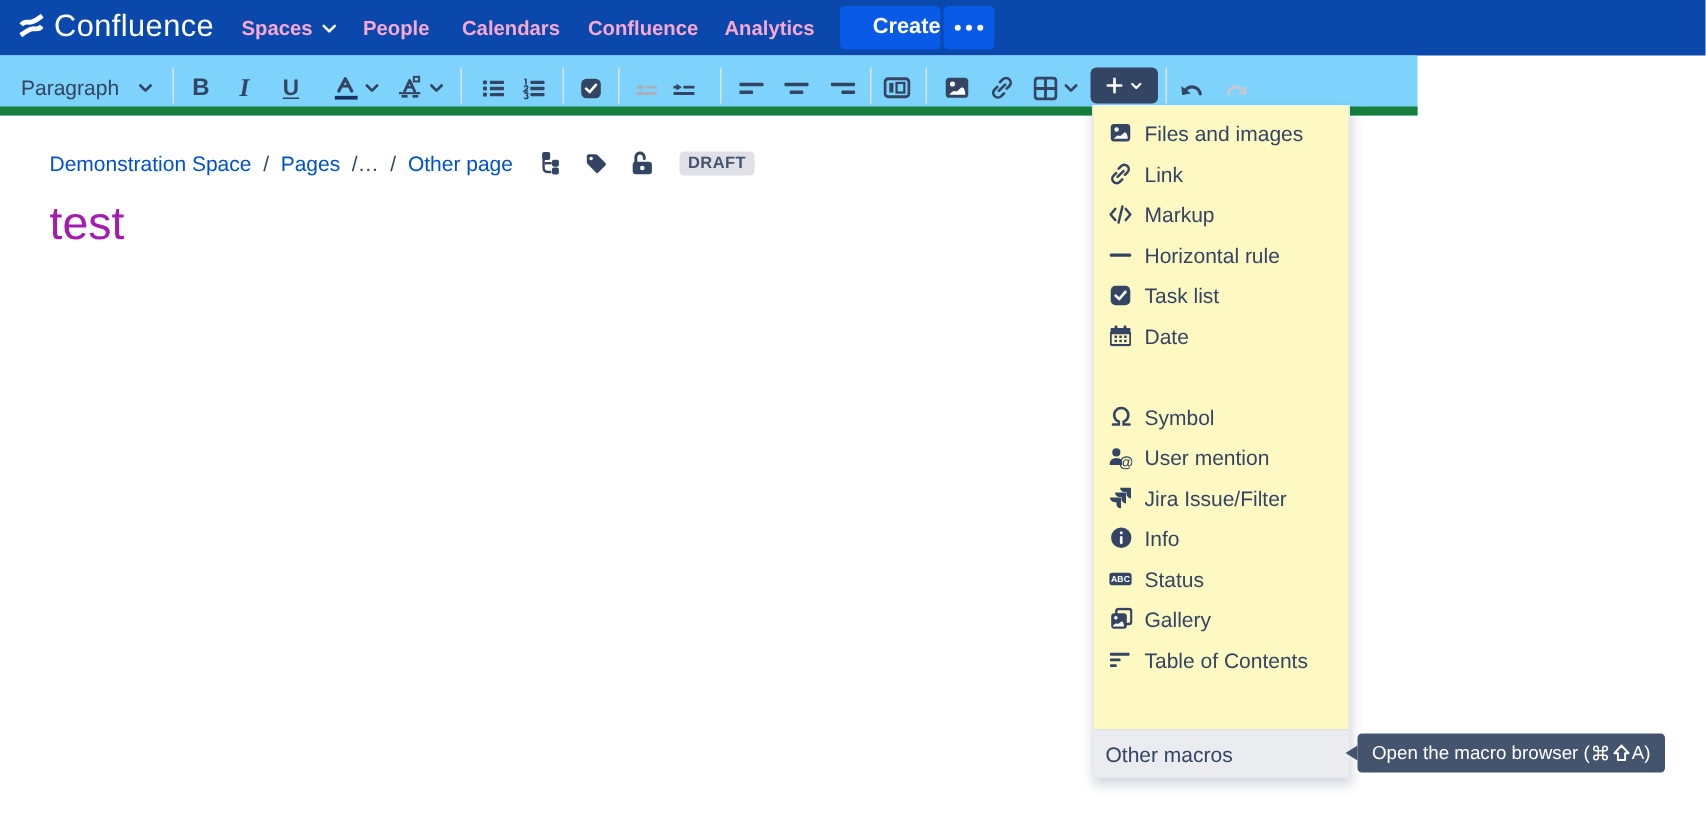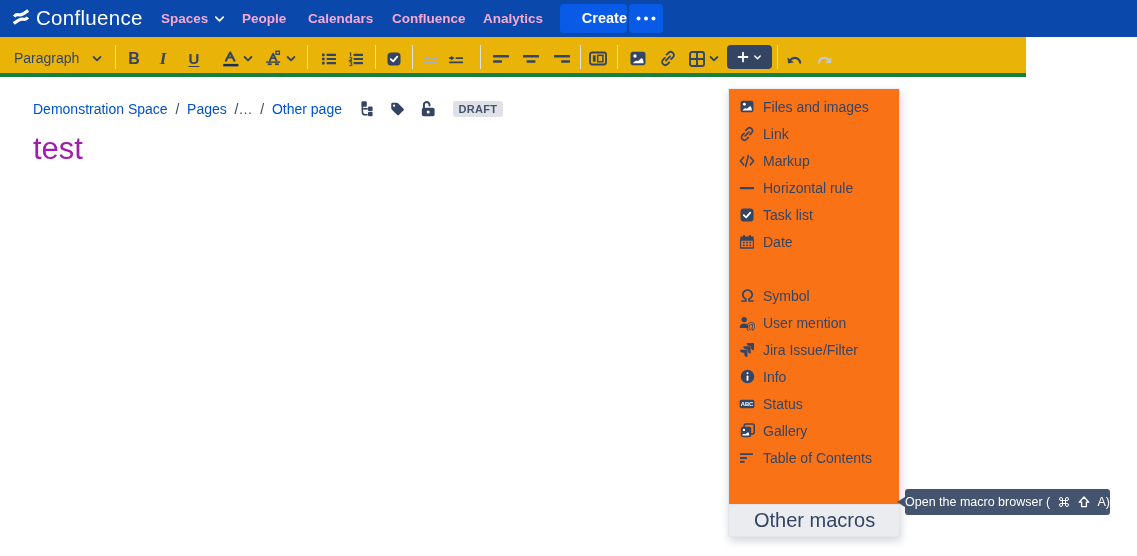--- a/index.html
+++ b/index.html
@@ -5,41 +5,41 @@
 *{margin:0;padding:0;box-sizing:border-box}
 html,body{width:1137px;height:556px}
 body{font-family:"Liberation Sans",sans-serif;background:#fff;position:relative;overflow:hidden;transform:translateZ(0)}
 .abs{position:absolute}
 
 .nav{position:absolute;top:0;left:0;width:1137px;height:37px;background:#0a48ab}
 .nav .item{position:absolute;top:0;height:37px;line-height:37px;color:#f9a8d4;font-size:13.5px;font-weight:700}
 .logo-text{position:absolute;left:36px;top:0;height:37px;line-height:36px;color:#fff;font-size:20.5px;font-weight:400;letter-spacing:0.3px}
 .btn{position:absolute;top:4px;height:28.5px;background:#0a5ae8;border-radius:3.5px;color:#fff;font-weight:700;font-size:14.5px;text-align:right;line-height:28px}
 
-.toolbar{position:absolute;top:37px;left:0;width:1026px;height:40px;background:#eab308;border-bottom:4px solid #15803d}
+.toolbar{position:absolute;top:37px;left:0;width:945px;height:40px;background:#7dd3fc;border-bottom:6px solid #15803d}
 .tb{position:absolute;top:2.5px;height:38px;display:flex;align-items:center;justify-content:center;transform:translateX(-50%)}
 .tsep{position:absolute;top:8px;width:1px;height:24px;background:#dfe1e6}
 .para{position:absolute;left:14px;top:0;height:38px;line-height:42px;font-size:14px;color:#344563}
 .bold-b{font-size:16px;font-weight:700;color:#344563}
 .ital-i{font-size:17px;font-weight:600;font-style:italic;font-family:"Liberation Serif",serif;color:#344563}
 .und-u{font-size:15px;font-weight:600;color:#344563;text-decoration:underline;text-underline-offset:2px}
 
 .crumbs{position:absolute;top:101px;left:33px;height:17px;font-size:14px;color:#344563}
 .crumbs a{color:#0052cc;text-decoration:none}
 .lozenge{position:absolute;left:453px;top:101px;width:50px;height:16px;background:#dfe1e6;border-radius:3px;color:#44546f;font-size:11px;font-weight:700;letter-spacing:0.3px;text-align:center;line-height:16px}
 .title{position:absolute;left:33px;top:131px;font-size:31px;font-weight:400;color:#a21caf;letter-spacing:0px}
 
-.menu{position:absolute;left:728px;top:88px;width:172px;height:449px;background:#f97316;border:1px solid #e3e5e8;border-top:1px solid #edeff2;border-radius:0 0 3px 3px;box-shadow:1px 4px 8px rgba(9,30,66,0.18)}
+.menu{position:absolute;left:728px;top:70px;width:172px;height:449px;background:#fef9c3;border:1px solid #e3e5e8;border-top:1px solid #edeff2;border-radius:0 0 3px 3px;box-shadow:1px 4px 8px rgba(9,30,66,0.18)}
 .mi{position:absolute;left:0;width:170px;height:27px;display:flex;align-items:center}
 .mi .ic{width:16px;height:16px;margin-left:10px;display:flex;align-items:center;justify-content:center}
 .mi .tx{margin-left:8px;font-size:14px;color:#344563}
 .om{position:absolute;left:0;top:415px;width:170px;height:32px;background:#ebecf0;display:flex;align-items:center;border-top:1px solid #dfe1e6}
-.om .tx{margin-left:25px;font-size:20px;color:#344563}
-
-.tip{position:absolute;left:905px;top:489px;width:205px;height:26px;background:#44546f;border-radius:3px;color:#fff;font-size:12.5px;display:flex;align-items:center;justify-content:space-between}
+.om .tx{margin-left:8px;font-size:14px;color:#344563}
+
+.tip{position:absolute;left:905px;top:489px;width:205px;height:26px;background:#44546f;border-radius:3px;color:#fff;font-size:12.5px;display:flex;align-items:center;justify-content:center}
 .tip-arrow{position:absolute;left:897px;top:497px;width:0;height:0;border-top:5px solid transparent;border-bottom:5px solid transparent;border-right:8px solid #44546f}
 </style>
 </head>
 <body>
 
 <div class="nav">
   <svg class="abs" style="left:13px;top:9px" width="16" height="16" viewBox="0 0 16 16">
     <path fill="none" stroke="#fff" stroke-width="3.2" d="M1.2 7.6 C3.5 4.3 5.5 6.4 8 5.7 C10.5 5.0 12.8 3.3 15.2 1.5"></path>
     <path fill="none" stroke="#fff" stroke-width="3.2" d="M14.8 8.4 C12.5 11.7 10.5 9.6 8 10.3 C5.5 11.0 3.2 12.7 0.8 14.5"></path>
   </svg>

